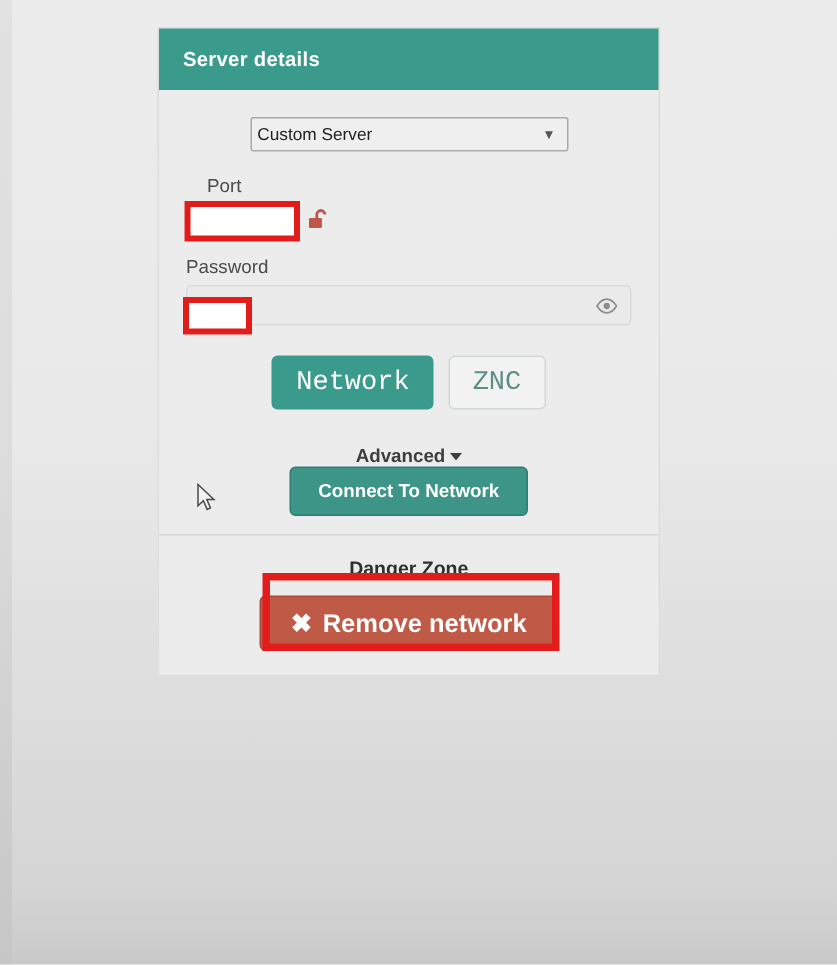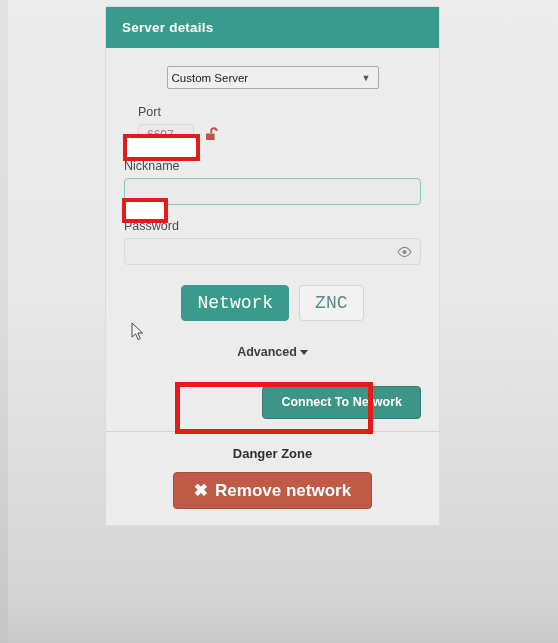--- a/index.html
+++ b/index.html
@@ -19,21 +19,21 @@
   .edge-strip {
     position: absolute;
     left: 0; top: 0;
     width: 8px; height: 643px;
     background: linear-gradient(to bottom, #e2e2e2 0%, #dcdcdc 50%, #c6c6c6 100%);
   }
 
   .card {
     position: absolute;
     left: 105px;
-    top: 6px;
+    top: 18px;
     width: 335px;
     background: #ececec;
     border: 1px solid #dcdcdc;
     box-sizing: border-box;
   }
   .card-header {
     background: #3a9a8c;
     color: #ffffff;
     font-size: 13.5px;
     font-weight: bold;
@@ -202,22 +202,22 @@
     width: 0; height: 0;
     border-left: 4px solid transparent;
     border-right: 4px solid transparent;
     border-top: 5px solid #3e3e3e;
     vertical-align: middle;
   }
 
   
   .connect-row {
     display: flex;
-    justify-content: flex-end;
-    margin-top: 27px;
+    justify-content: center;
+    margin-top: 0;
     margin-bottom: 12px;
   }
   .btn-connect {
     background: #3d9588;
     border: 1px solid #2f7d72;
     color: #ffffff;
     font-family: "Liberation Sans", sans-serif;
     font-size: 12.5px;
     font-weight: bold;
     padding: 9px 18px;
@@ -297,24 +297,20 @@
           <span class="lock-icon">
             <svg width="17" height="17" viewBox="0 0 17 17" aria-hidden="true">
               <path d="M7.2 7.3 V5.0 a2.7 2.7 0 0 1 5.4 0" fill="none" stroke="#c0564a" stroke-width="1.9"></path>
               <rect x="2.0" y="7.4" width="8.6" height="6.6" rx="0.8" fill="#c0564a"></rect>
             </svg>
           </span>
         </div>
       </div>
     </div>
 
-    <div class="field-block">
-      <label class="field-label">Nickname</label>
-      <input class="txt-input input-focus" type="text" value="" style="">
-    </div>
 
     <div class="field-block">
       <label class="field-label">Password</label>
       <div class="pw-wrap">
         <input class="txt-input" type="password" value="" style="">
         <span class="eye-icon">
           <svg width="15" height="12" viewBox="0 0 15 12" aria-hidden="true">
             <path d="M1 6 C3.2 2.4 6 1.4 7.5 1.4 C9 1.4 11.8 2.4 14 6 C11.8 9.6 9 10.6 7.5 10.6 C6 10.6 3.2 9.6 1 6 Z" fill="none" stroke="#8d8d8d" stroke-width="1.1"></path>
             <circle cx="7.5" cy="6" r="2.1" fill="#8d8d8d"></circle>
           </svg>

